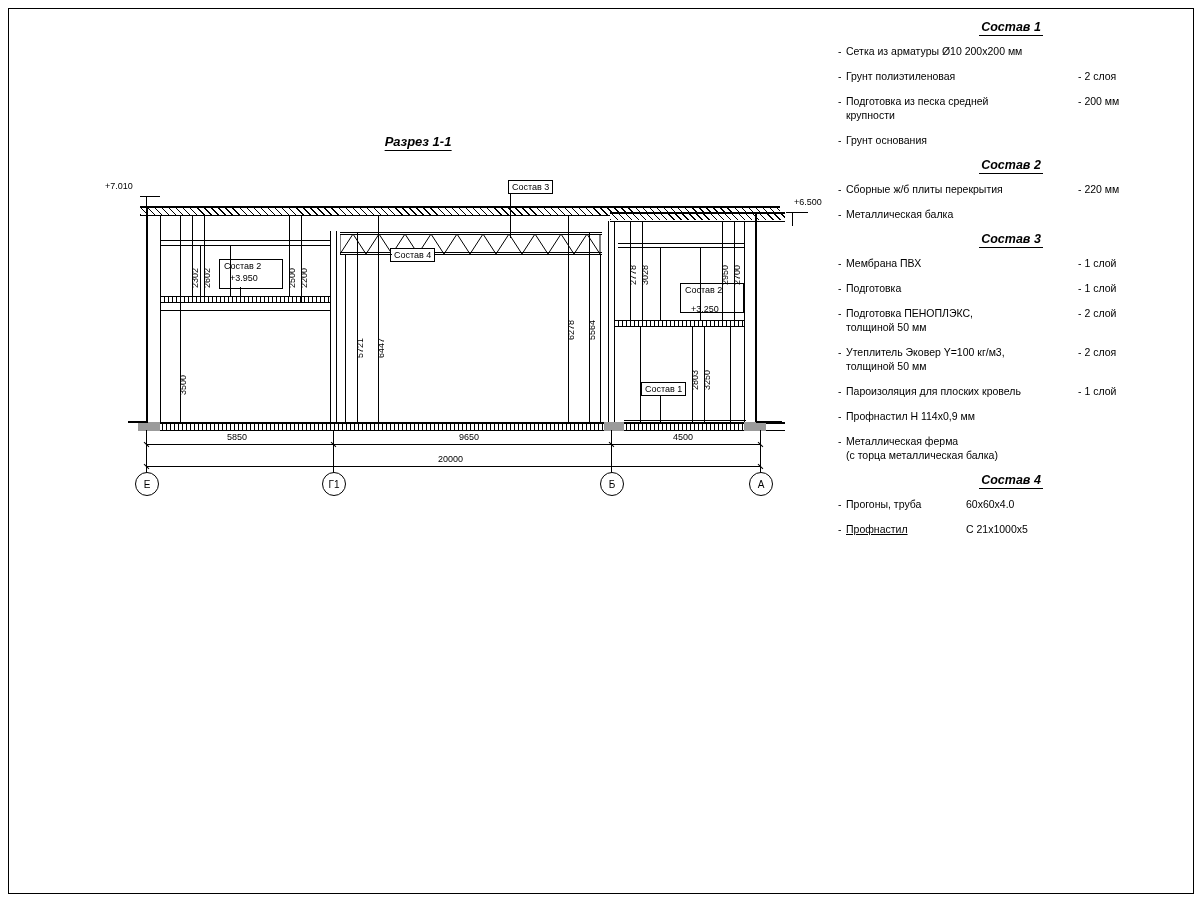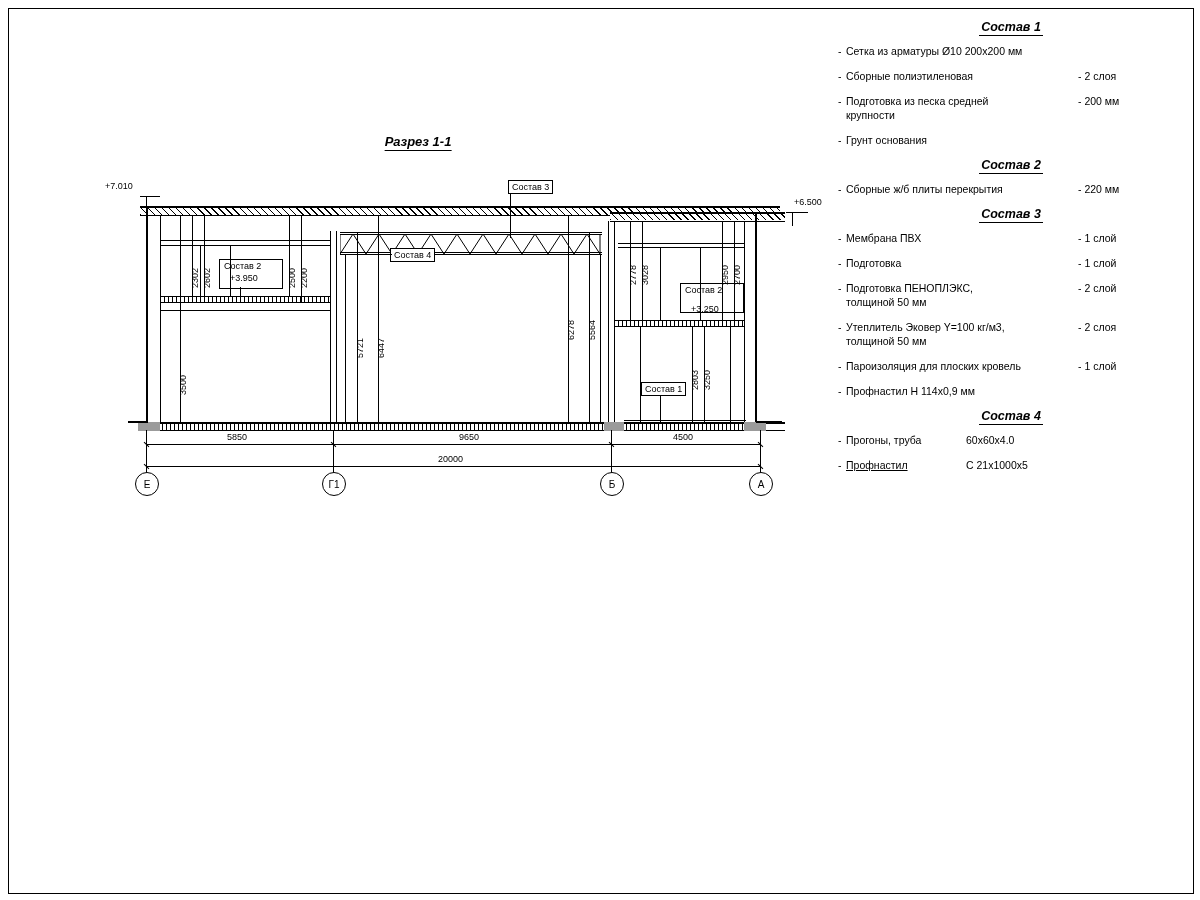--- a/index.html
+++ b/index.html
@@ -220,40 +220,44 @@
   </div>
 
   <div class="legend">
 
     <div class="lg-title"><span>Состав 1</span></div>
     <div class="lg-row">
       <div class="lg-txt"><span>Сетка из арматуры Ø10 200х200 мм</span></div>
       <div class="lg-val"></div>
     </div>
     <div class="lg-row">
-      <div class="lg-txt"><span>Сборные полиэтиленовая</span></div>
+      <div class="lg-txt"><span>Грунт полиэтиленовая</span></div>
       <div class="lg-val">- 2 слоя</div>
     </div>
     <div class="lg-row">
       <div class="lg-txt">
         <span>Подготовка из песка средней</span>
         <span class="lg-sub">крупности</span>
       </div>
       <div class="lg-val">- 200 мм</div>
     </div>
     <div class="lg-row">
       <div class="lg-txt"><span>Грунт основания</span></div>
       <div class="lg-val"></div>
     </div>
 
     <div class="lg-title"><span>Состав 2</span></div>
     <div class="lg-row">
       <div class="lg-txt"><span>Сборные ж/б плиты перекрытия</span></div>
       <div class="lg-val">- 220 мм</div>
     </div>
+    <div class="lg-row">
+      <div class="lg-txt"><span>Металлическая балка</span></div>
+      <div class="lg-val"></div>
+    </div>
 
     <div class="lg-title"><span>Состав 3</span></div>
     <div class="lg-row">
       <div class="lg-txt"><span>Мембрана ПВХ</span></div>
       <div class="lg-val">- 1 слой</div>
     </div>
     <div class="lg-row">
       <div class="lg-txt"><span>Подготовка</span></div>
       <div class="lg-val">- 1 слой</div>
     </div>
@@ -272,20 +276,27 @@
       <div class="lg-val">- 2 слоя</div>
     </div>
     <div class="lg-row">
       <div class="lg-txt"><span>Пароизоляция для плоских кровель</span></div>
       <div class="lg-val">- 1 слой</div>
     </div>
     <div class="lg-row">
       <div class="lg-txt"><span>Профнастил Н 114х0,9 мм</span></div>
       <div class="lg-val"></div>
     </div>
+    <div class="lg-row">
+      <div class="lg-txt">
+        <span>Металлическая ферма</span>
+        <span class="lg-sub">(с торца металлическая балка)</span>
+      </div>
+      <div class="lg-val"></div>
+    </div>
 
     <div class="lg-title"><span>Состав 4</span></div>
     <div class="lg-row">
       <div class="lg-txt" style="flex:0 0 120px;"><span>Прогоны, труба</span></div>
       <div class="lg-val">60х60х4.0</div>
     </div>
     <div class="lg-row">
       <div class="lg-txt" style="flex:0 0 120px;text-decoration:underline;"><span>Профнастил</span></div>
       <div class="lg-val">С 21х1000х5</div>
     </div>

